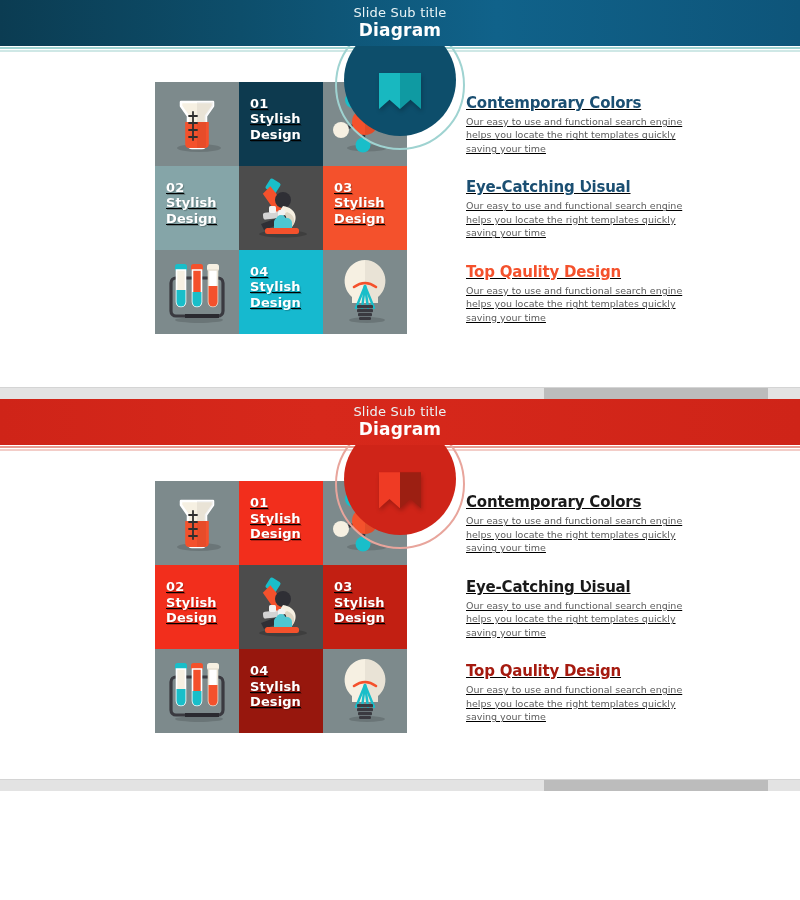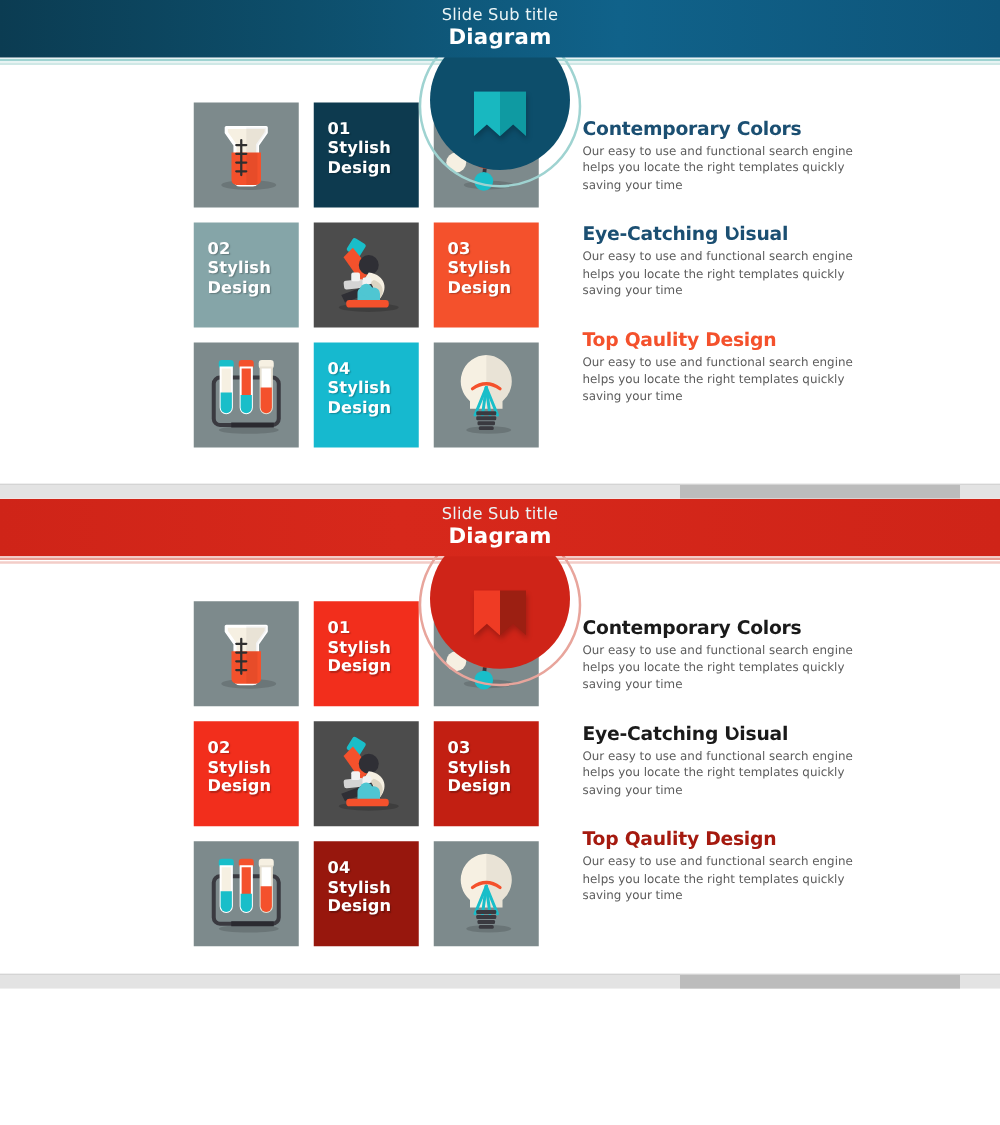--- a/index.html
+++ b/index.html
@@ -3,21 +3,21 @@
 <meta charset="utf-8">
 <style>
   html,body{margin:0;padding:0;}
   body{
     width:800px;height:900px;
     background:#ffffff;
     font-family:"DejaVu Sans", sans-serif;
     overflow:hidden;
     position:relative;
   }
-  .slide{position:relative;width:800px;overflow:hidden;background:#fff;}
+  .slide{position:relative;width:800px;overflow:hidden;background:#fff;text-decoration:underline;}
 
   
   .banner{position:relative;height:54px;width:800px;}
   .banner-underline{position:absolute;left:0;width:800px;}
   .banner-underline.t1{background:#9fd3d1;top:47px;height:2px;}
   .banner-underline.t2{background:#cfe8e6;top:50px;height:2px;}
   .banner-underline.r1{background:#e8998f;top:47px;height:2px;}
   .banner-underline.r2{background:#f3cdc8;top:50px;height:2px;}
 
   
@@ -69,21 +69,20 @@
   .ribbon.teal .right{background:#0f9aa2;}
   .ribbon.red .left{background:#ef3b24;}
   .ribbon.red .right{background:#9c1f12;}
 
   
   .content{position:relative;display:flex;padding:28px 0 0 0;}
   .grid{
     width:278px;height:252px;margin-left:155px;
     display:grid;grid-template-columns:repeat(3,84px);grid-template-rows:repeat(3,84px);
     flex:0 0 auto;
-    gap:12px;
   }
   .cell{position:relative;overflow:hidden;}
   .cell-text{
     color:#fff;font-weight:bold;font-size:13px;line-height:1.18;
     padding:14px 0 0 11px;letter-spacing:.1px;
     text-shadow:1px 1px 1px rgba(0,0,0,.25);
   }
   .cell-text .num{display:block;}
 
   .texts{margin-left:33px;padding-top:12px;width:220px;}

